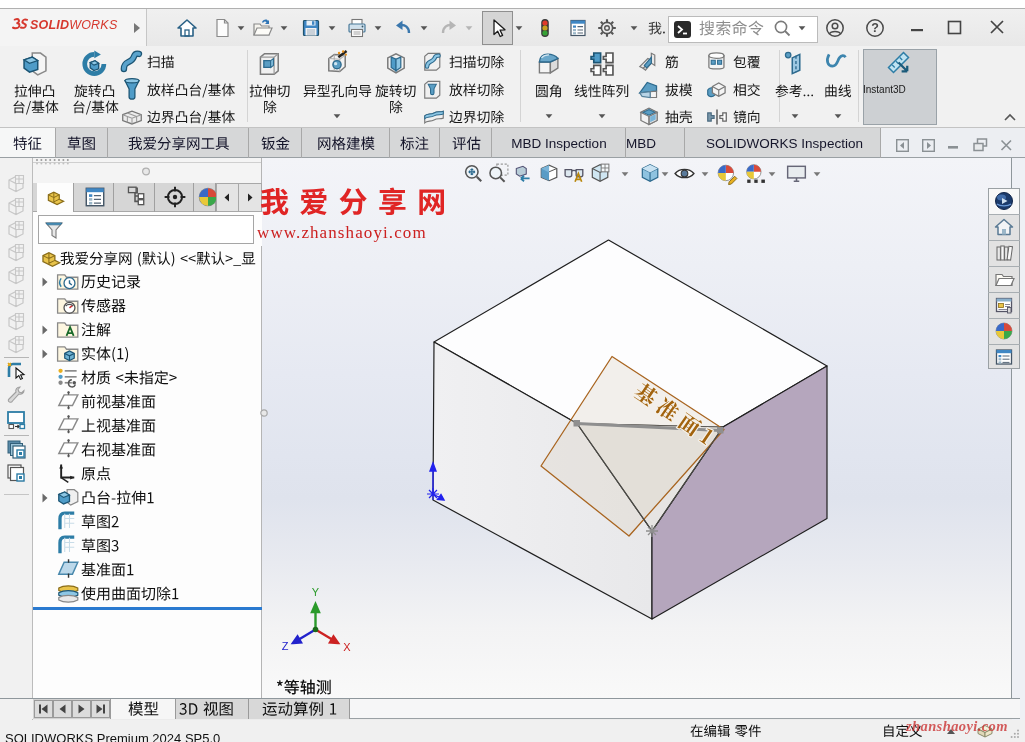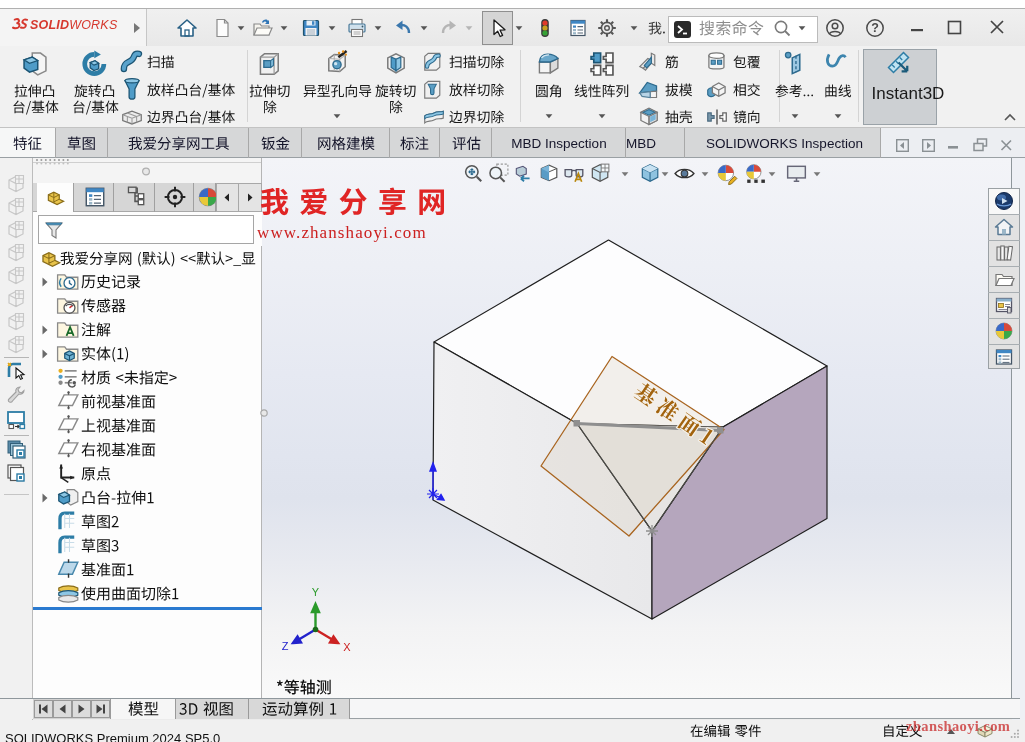--- a/index.html
+++ b/index.html
@@ -140,21 +140,21 @@
     </svg>
     <svg style="position:absolute;left:989px;top:19px;overflow:visible;" width="17" height="17" viewBox="0 0 17 17">
       <path d="M2,2 L14,14 M14,2 L2,14" stroke="#444" stroke-width="1.7"></path>
     </svg>
     <div style="position:absolute;left:0px;top:46px;width:1025px;height:82px;background:#f1f1f1;border-bottom:1px solid #c3c3c3"></div>
     <div style="position:absolute;left:247px;top:50px;width:1px;height:72px;background:#d4d4d4"></div>
     <div style="position:absolute;left:520px;top:50px;width:1px;height:72px;background:#d4d4d4"></div>
     <div style="position:absolute;left:779px;top:50px;width:1px;height:72px;background:#d4d4d4"></div>
     <div style="position:absolute;left:858px;top:50px;width:1px;height:72px;background:#d4d4d4"></div>
     <div style="position:absolute;left:863px;top:49px;width:74px;height:76px;background:#cdd0d3;border:1px solid #9aa2a8"></div>
-    <div style="position:absolute;left:863px;top:84px;width:90px;text-align:center;font-size:17px;color:#1a1a1a">Instant3D</div>
+    <div style="position:absolute;left:863px;top:84px;width:90px;font-size:10px;color:#1a1a1a">Instant3D</div>
     <svg style="position:absolute;left:886px;top:50px;overflow:visible;" width="25" height="25" viewBox="0 0 20 20">
       <path d="M2,14 L14,2 L18,6 L6,18 Z" fill="#bfe3f2" stroke="#2d7da6" stroke-width="1.2"></path>
       <path d="M5,12 L7,14 M8,9 L10,11 M11,6 L13,8" stroke="#2d7da6" stroke-width="1"></path>
       <path d="M10,10 L17,17 M17,17 L17,12.5 M17,17 L12.5,17" fill="none" stroke="#1a5a7a" stroke-width="1.8"></path>
     </svg>
     <svg style="position:absolute;left:1003px;top:112px;overflow:visible;" width="14" height="10" viewBox="0 0 14 10">
       <path d="M2,8 L7,3 L12,8" fill="none" stroke="#555" stroke-width="1.6"></path>
     </svg>
     <svg style="position:absolute;left:22px;top:51px;overflow:visible;" width="26" height="26" viewBox="1.5 1.5 19 19">
       <path d="M9,3 L15,3 L19,6 L19,16 L13,19 L9,16 Z" fill="#f5f5f5" stroke="#888" stroke-width="1.1"></path>
@@ -924,21 +924,21 @@
       <path transform="translate(0,11.9)" d="M3.2 -5.5L10.4 -5.5L10.4 -3.6L3.2 -3.6ZM3.2 -6.5L3.2 -8.5L10.4 -8.5L10.4 -6.5ZM3.2 -2.6L10.4 -2.6L10.4 -0.6L3.2 -0.6ZM6.1 -11.4C6.0 -10.8 5.8 -10.1 5.6 -9.5L2.2 -9.5L2.2 1.1L3.2 1.1L3.2 0.3L10.4 0.3L10.4 1.0L11.5 1.0L11.5 -9.5L6.6 -9.5C6.9 -10.0 7.1 -10.6 7.3 -11.2ZM16.5 -5.1C16.2 -2.7 15.5 -0.7 14.0 0.4C14.2 0.6 14.6 0.9 14.8 1.1C15.7 0.3 16.4 -0.7 16.8 -1.9C18.1 0.4 20.1 0.9 22.9 0.9L26.1 0.9C26.1 0.6 26.3 0.1 26.5 -0.2C25.8 -0.1 23.5 -0.1 23.0 -0.1C22.2 -0.1 21.4 -0.2 20.8 -0.3L20.8 -3.0L24.8 -3.0L24.8 -4.0L20.8 -4.0L20.8 -6.2L24.2 -6.2L24.2 -7.2L16.3 -7.2L16.3 -6.2L19.7 -6.2L19.7 -0.6C18.6 -1.0 17.8 -1.8 17.2 -3.2C17.4 -3.8 17.5 -4.4 17.6 -5.0ZM19.3 -11.2C19.5 -10.7 19.7 -10.2 19.9 -9.8L14.6 -9.8L14.6 -6.9L15.6 -6.9L15.6 -8.9L24.9 -8.9L24.9 -6.9L25.9 -6.9L25.9 -9.8L21.0 -9.8C20.9 -10.3 20.5 -10.9 20.2 -11.4ZM32.6 -11.1C33.1 -10.0 33.7 -8.7 33.9 -7.8L34.8 -8.2C34.6 -9.0 34.0 -10.4 33.5 -11.4ZM37.7 -10.4C36.9 -7.8 35.6 -5.5 33.8 -3.6C32.1 -5.3 30.8 -7.5 29.9 -9.8L29.0 -9.5C29.9 -7.0 31.3 -4.7 33.0 -2.9C31.6 -1.6 29.7 -0.5 27.5 0.2C27.7 0.4 27.9 0.8 28.0 1.1C30.4 0.3 32.2 -0.8 33.8 -2.2C35.3 -0.8 37.2 0.4 39.3 1.1C39.4 0.8 39.8 0.4 40.0 0.2C37.9 -0.5 36.1 -1.5 34.5 -2.9C36.5 -4.9 37.8 -7.3 38.7 -10.0Z" fill="#111"></path>
     </svg>
     <svg style="position:absolute;left:946px;top:729px;overflow:visible;" width="10" height="7" viewBox="0 0 10 7">
       <path d="M5,0 L9,5 L1,5 Z" fill="#555"></path>
     </svg>
     <svg style="position:absolute;left:975px;top:721px;overflow:visible;" width="20" height="20" viewBox="0 0 20 20">
       <path d="M3,8 L10,4.5 L17,8 L10,11.5 Z" fill="#f5f0dc" stroke="#8a8a6a" stroke-width="1"></path>
       <path d="M3,8 L10,11.5 L10,16 L3,12.5 Z" fill="#e0d8b8" stroke="#8a8a6a" stroke-width="1"></path>
       <path d="M17,8 L10,11.5 L10,16 L17,12.5 Z" fill="#eee6c8" stroke="#8a8a6a" stroke-width="1"></path>
     </svg>
-    <div style="position:absolute;left:906px;top:718px;font-family:'Liberation Serif',serif;font-weight:bold;font-size:14.5px;color:rgba(200,40,40,0.75);letter-spacing:0.4px">zhanshaoyi.com</div>
+    <div style="position:absolute;left:906px;top:718px;font-family:'Liberation Serif',serif;font-style:italic;font-weight:bold;font-size:14.5px;color:rgba(200,40,40,0.75);letter-spacing:0.4px">zhanshaoyi.com</div>
     <svg style="position:absolute;left:1010px;top:725px;overflow:visible;" width="14" height="14" viewBox="0 0 14 14">
       <circle cx="8.0" cy="12.0" r="1" fill="#aaa"></circle>
       <circle cx="8.0" cy="8.8" r="1" fill="#aaa"></circle>
       <circle cx="8.0" cy="5.6" r="1" fill="#aaa"></circle>
       <circle cx="4.8" cy="12.0" r="1" fill="#aaa"></circle>
       <circle cx="4.8" cy="8.8" r="1" fill="#aaa"></circle>
       <circle cx="1.5999999999999996" cy="12.0" r="1" fill="#aaa"></circle>
     </svg>
   </div>
 </body></html>

